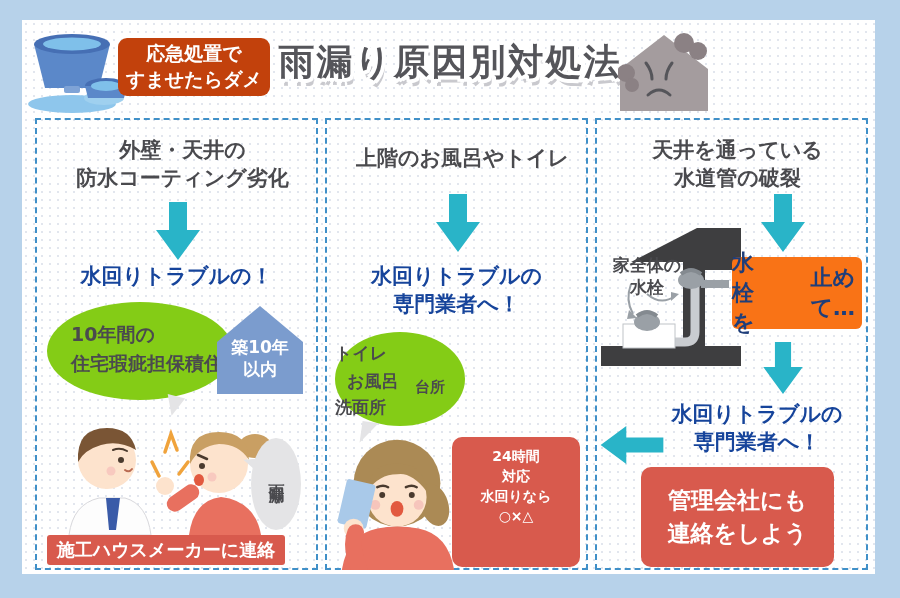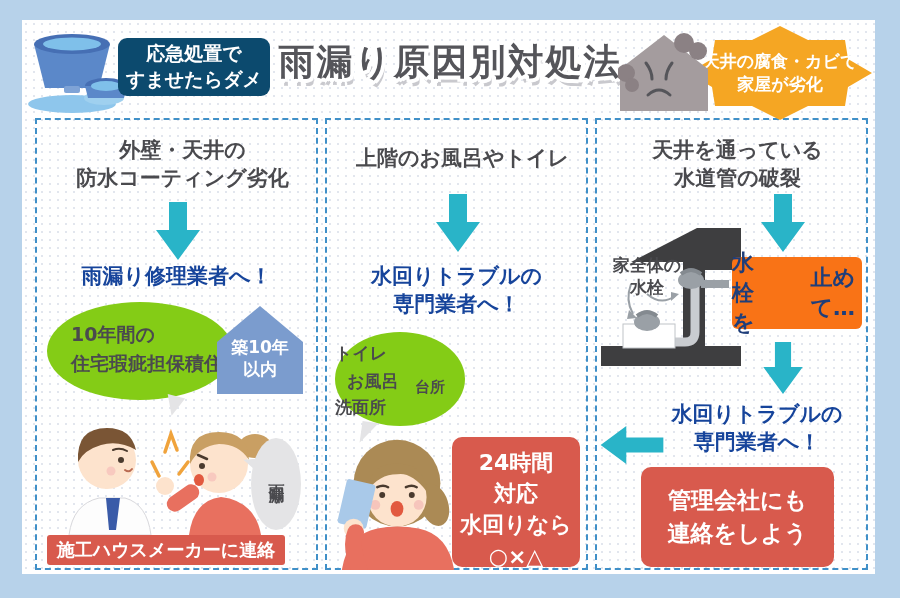--- a/index.html
+++ b/index.html
@@ -3,21 +3,21 @@
 <meta charset="utf-8">
 <style>
   html,body{margin:0;padding:0;}
   .stage{position:relative;width:900px;height:598px;background:#b7d2ea;overflow:hidden;
          font-family:"DejaVu Sans","Liberation Sans",sans-serif;}
   .panel{position:absolute;left:22px;top:20px;right:25px;bottom:24px;background:#ffffff;
          background-image:radial-gradient(circle,#e2e6ee 1.3px,rgba(0,0,0,0) 1.5px);
          background-size:8px 8px;}
   .abs{position:absolute;}
   
-  .badge-left{position:absolute;left:118px;top:38px;width:152px;height:58px;background:#0c4a6e;
+  .badge-left{position:absolute;left:118px;top:38px;width:152px;height:58px;background:#c2410c;
               border-radius:9px;display:flex;flex-direction:column;justify-content:center;align-items:center;
               color:#fff;font-weight:bold;font-size:19px;line-height:1.35;z-index:3;}
   .main-title{position:absolute;left:0;right:0;top:38px;margin:auto;width:fit-content;white-space:nowrap;
               font-size:36px;font-weight:bold;letter-spacing:2px;color:#55555a;z-index:2;
               text-shadow:3px 3px 0 #fff,-3px -3px 0 #fff,3px -3px 0 #fff,-3px 3px 0 #fff,
                           0 4px 0 #fff,4px 0 0 #fff,0 -3px 0 #fff,-4px 0 0 #fff,3px 7px 0 #c9c9ce;}
   .burst{position:absolute;left:688px;top:26px;width:184px;height:94px;z-index:2;}
   .burst-text{position:absolute;inset:0;display:flex;flex-direction:column;justify-content:center;align-items:center;
               color:#fff;font-weight:bold;font-size:17px;line-height:1.35;}
   .house-hdr{position:absolute;left:618px;top:33px;width:92px;height:80px;z-index:3;}
@@ -78,39 +78,30 @@
     <polygon points="46,2 90,36 90,78 2,78 2,36" fill="#a49c9e"></polygon>
     <circle cx="66" cy="10" r="10" fill="#8b8184"></circle>
       <circle cx="80" cy="18" r="9" fill="#8b8184"></circle>
     <circle cx="8" cy="40" r="9" fill="#8b8184"></circle>
       <circle cx="14" cy="52" r="7" fill="#8b8184"></circle>
     <path d="M28,30 Q34,38 34,46" stroke="#55555a" stroke-width="3" fill="none" stroke-linecap="round"></path>
     <path d="M54,30 Q48,38 48,46" stroke="#55555a" stroke-width="3" fill="none" stroke-linecap="round"></path>
     <path d="M30,62 Q41,52 52,62" stroke="#55555a" stroke-width="3" fill="none" stroke-linecap="round"></path>
   </svg>
 
-  <div class="burst">
-    <svg viewBox="0 0 184 94" style="position:absolute;inset:0;">
-      <polygon fill="#f5a623" points="184,47 160,33 157,14 120,14 92,0 64,14 27,14 24,33 0,47 24,61 27,80 64,80 92,94 120,80 157,80 160,61"></polygon>
-    </svg>
-    <div class="burst-text">
-      <span>天井の腐食・カビで</span>
-      <span>家屋が劣化</span>
-    </div>
-  </div>
 
   <section class="col col1">
     <div class="heading" style="top:16px;">
       <div>外壁・天井の</div>
       <div>防水コーティング劣化</div>
     </div>
     <svg class="arrow" style="left:119px;top:82px;width:44px;height:58px;" viewBox="0 0 44 58">
       <polygon points="13,0 31,0 31,28 44,28 22,58 0,28 13,28" fill="#29b4c8"></polygon>
     </svg>
-    <div class="advice" style="top:142px;">雨漏り修理業者へ！</div>
+    <div class="advice" style="top:142px;">水回りトラブルの！</div>
 
     <div class="bubble" style="left:10px;top:182px;width:186px;height:98px;font-size:19px;line-height:1.5;padding:18px 0 0 24px;box-sizing:border-box;">
       <div>10年間の</div>
       <div>住宅瑕疵担保積住</div>
     </div>
     <div class="tail" style="left:128px;top:276px;border-top:20px solid #e4e4e6;border-left:9px solid transparent;border-right:9px solid transparent;transform:rotate(14deg);"></div>
 
     <div class="house-badge">
       <svg viewBox="0 0 86 88" style="position:absolute;inset:0;">
         <polygon points="43,0 86,36 86,88 0,88 0,36" fill="#7b9cce"></polygon>
@@ -181,21 +172,21 @@
         <circle cx="77" cy="66" r="3" fill="#4a3a2e"></circle>
       <ellipse cx="62" cy="80" rx="6.5" ry="8" fill="#e2593f"></ellipse>
       <circle cx="40" cy="76" r="5" fill="#f6c5bc"></circle>
         <circle cx="84" cy="76" r="5" fill="#f6c5bc"></circle>
       <rect x="6" y="52" width="30" height="46" rx="3" fill="#a9c9e9" transform="rotate(13 21 75)"></rect>
       <circle cx="18" cy="100" r="10" fill="#fde3cd"></circle>
       <path d="M6,142 Q12,106 42,100 Q62,96 84,100 Q114,106 120,142 Z" fill="#e8705f"></path>
       <path d="M24,142 Q14,118 20,104" stroke="#e8705f" stroke-width="17" fill="none" stroke-linecap="round"></path>
     </svg>
 
-    <div class="action-red" style="left:125px;top:317px;width:128px;height:130px;border-radius:10px;font-size:22px;line-height:1.42;padding-top:10px;box-sizing:border-box;">
+    <div class="action-red" style="left:125px;top:317px;width:128px;height:130px;border-radius:10px;font-size:14px;line-height:1.42;padding-top:10px;box-sizing:border-box;">
       <div>24時間</div>
       <div>対応</div>
       <div>水回りなら</div>
       <div>○×△</div>
     </div>
   </section>
 
   <section class="col col3">
     <div class="heading" style="top:16px;">
       <div>天井を通っている</div>

